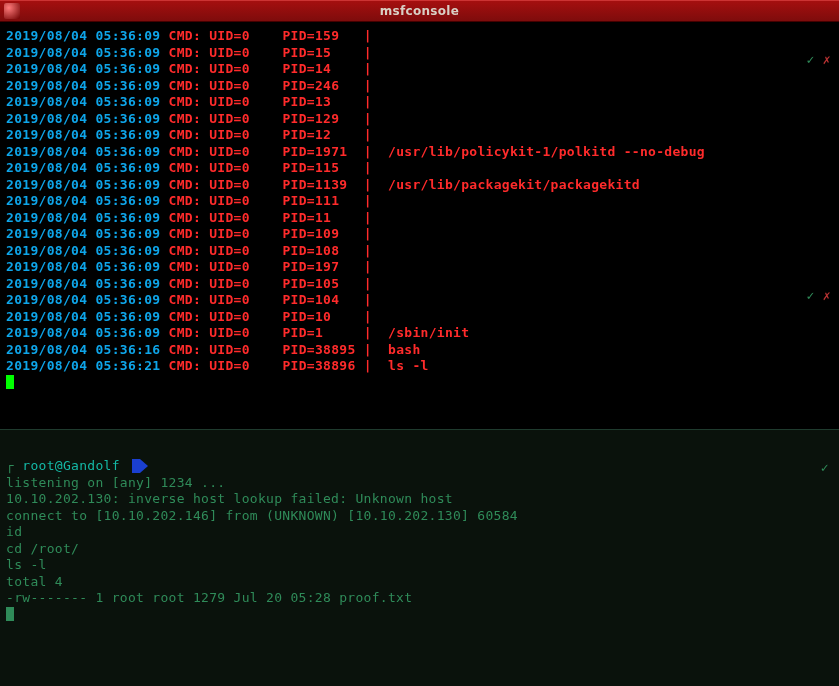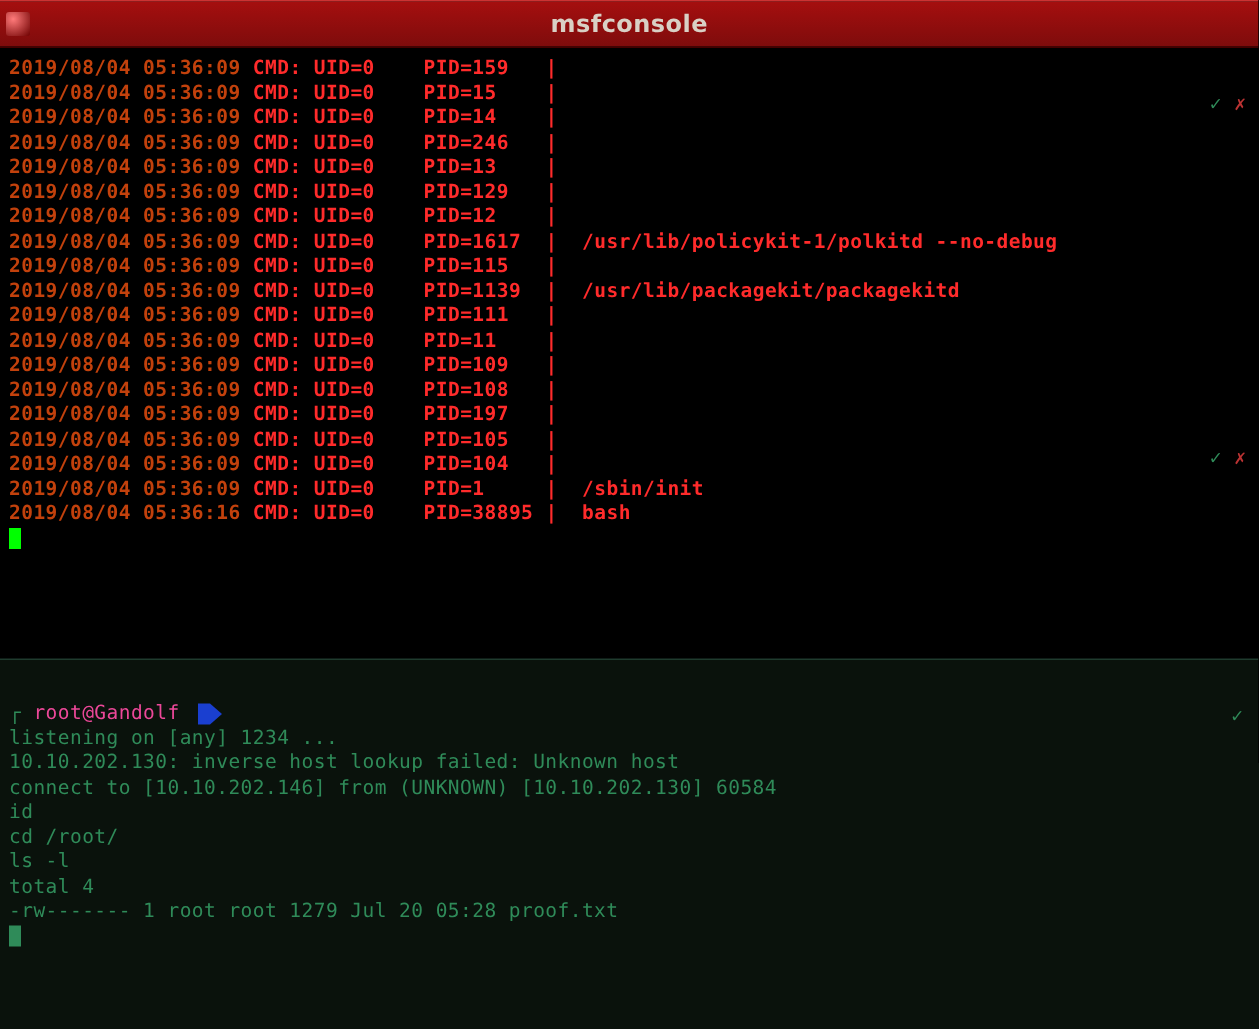--- a/index.html
+++ b/index.html
@@ -7,62 +7,62 @@
   body {
     font-family: "DejaVu Sans Mono","Menlo","Consolas",monospace;
     font-size: 13px;
     line-height: 16.5px;
     letter-spacing: 0.3px;
     cursor: text;
   }
 
   
   .titlebar {
-    height: 32px;
+    height: 22px;
     background: linear-gradient(#a50f0f,#7e0c0c);
     display: flex;
     align-items: center;
     position: relative;
     color: #d9d0c5;
     font-family: "DejaVu Sans","Segoe UI",sans-serif;
-    font-size: 16px;
+    font-size: 12px;
     border-top: 1px solid #c33;
     border-bottom: 1px solid #400;
   }
   .titlebar .title { position:absolute; left:0; right:0; text-align:center; font-weight:bold; }
   .appicon {
     width: 16px; height:16px; margin-left:4px;
     background: radial-gradient(circle at 30% 30%,#ff7a7a,#6e0000);
     border-radius: 2px;
   }
 
   .workspace { display:flex; flex-direction:column; height:664px; background:#000; }
 
   .pane { position:relative; background:#000; overflow:hidden; }
   .pane.top { height: 408px; border-bottom:1px solid #1f3b2e; padding:6px 6px 4px 6px; }
   .pane.bottom { flex:1; padding: 28px 6px 4px 6px; background:#0a120c; }
 
   .row { white-space: pre; }
-  .g  { color:#c2410c; font-weight:bold; }     
+  .g  { color:#0ea5e9; font-weight:bold; }     
   .r  { color:#ff2b2b; font-weight:bold; }     
   .dg { color:#2f8b59; }
   .cursor, .cursor2 {
     display:inline-block; width:8px; height:14px; background:#00ff00; vertical-align:-2px;
   }
   .cursor2 { background:#2f8b59; }
 
   .marks { position:absolute; right:8px; width:30px; text-align:right; font-size:13px; }
   .marks .ok { color:#2f8b59; }
   .marks .x  { color:#b33; }
   .marks.m1 { top:30px; }
   .marks.m2 { top:266px; }
 
   .promptline { white-space:pre; display:flex; align-items:center; }
   .branch { color:#2f8b59; }
-  .userhost { color:#ec4899; }
+  .userhost { color:#14b8a6; }
   .arrowbg {
     display:inline-block;
     background:#1a3fd0;
     height:14px;
     padding: 0 6px 0 2px;
     position:relative;
     margin-left:4px;
   }
   .arrowbg::after{
     content:"";
@@ -92,32 +92,34 @@
       <span class="ok">✓</span>&nbsp;<span class="x">✗</span>
     </div>
     <div id="toprows">
         <div class="row"><span class="g">2019/08/04 05:36:09</span> <span class="r">CMD:</span> <span class="r">UID=0</span>    <span class="r">PID=159  </span> <span class="r">|</span><span class="r"></span></div>
         <div class="row"><span class="g">2019/08/04 05:36:09</span> <span class="r">CMD:</span> <span class="r">UID=0</span>    <span class="r">PID=15   </span> <span class="r">|</span><span class="r"></span></div>
         <div class="row"><span class="g">2019/08/04 05:36:09</span> <span class="r">CMD:</span> <span class="r">UID=0</span>    <span class="r">PID=14   </span> <span class="r">|</span><span class="r"></span></div>
         <div class="row"><span class="g">2019/08/04 05:36:09</span> <span class="r">CMD:</span> <span class="r">UID=0</span>    <span class="r">PID=246  </span> <span class="r">|</span><span class="r"></span></div>
         <div class="row"><span class="g">2019/08/04 05:36:09</span> <span class="r">CMD:</span> <span class="r">UID=0</span>    <span class="r">PID=13   </span> <span class="r">|</span><span class="r"></span></div>
         <div class="row"><span class="g">2019/08/04 05:36:09</span> <span class="r">CMD:</span> <span class="r">UID=0</span>    <span class="r">PID=129  </span> <span class="r">|</span><span class="r"></span></div>
         <div class="row"><span class="g">2019/08/04 05:36:09</span> <span class="r">CMD:</span> <span class="r">UID=0</span>    <span class="r">PID=12   </span> <span class="r">|</span><span class="r"></span></div>
-        <div class="row"><span class="g">2019/08/04 05:36:09</span> <span class="r">CMD:</span> <span class="r">UID=0</span>    <span class="r">PID=1617 </span> <span class="r">|</span><span class="r">  /usr/lib/policykit-1/polkitd --no-debug</span></div>
+        <div class="row"><span class="g">2019/08/04 05:36:09</span> <span class="r">CMD:</span> <span class="r">UID=0</span>    <span class="r">PID=1971 </span> <span class="r">|</span><span class="r">  /usr/lib/policykit-1/polkitd --no-debug</span></div>
         <div class="row"><span class="g">2019/08/04 05:36:09</span> <span class="r">CMD:</span> <span class="r">UID=0</span>    <span class="r">PID=115  </span> <span class="r">|</span><span class="r"></span></div>
         <div class="row"><span class="g">2019/08/04 05:36:09</span> <span class="r">CMD:</span> <span class="r">UID=0</span>    <span class="r">PID=1139 </span> <span class="r">|</span><span class="r">  /usr/lib/packagekit/packagekitd</span></div>
         <div class="row"><span class="g">2019/08/04 05:36:09</span> <span class="r">CMD:</span> <span class="r">UID=0</span>    <span class="r">PID=111  </span> <span class="r">|</span><span class="r"></span></div>
         <div class="row"><span class="g">2019/08/04 05:36:09</span> <span class="r">CMD:</span> <span class="r">UID=0</span>    <span class="r">PID=11   </span> <span class="r">|</span><span class="r"></span></div>
         <div class="row"><span class="g">2019/08/04 05:36:09</span> <span class="r">CMD:</span> <span class="r">UID=0</span>    <span class="r">PID=109  </span> <span class="r">|</span><span class="r"></span></div>
         <div class="row"><span class="g">2019/08/04 05:36:09</span> <span class="r">CMD:</span> <span class="r">UID=0</span>    <span class="r">PID=108  </span> <span class="r">|</span><span class="r"></span></div>
         <div class="row"><span class="g">2019/08/04 05:36:09</span> <span class="r">CMD:</span> <span class="r">UID=0</span>    <span class="r">PID=197  </span> <span class="r">|</span><span class="r"></span></div>
         <div class="row"><span class="g">2019/08/04 05:36:09</span> <span class="r">CMD:</span> <span class="r">UID=0</span>    <span class="r">PID=105  </span> <span class="r">|</span><span class="r"></span></div>
         <div class="row"><span class="g">2019/08/04 05:36:09</span> <span class="r">CMD:</span> <span class="r">UID=0</span>    <span class="r">PID=104  </span> <span class="r">|</span><span class="r"></span></div>
+        <div class="row"><span class="g">2019/08/04 05:36:09</span> <span class="r">CMD:</span> <span class="r">UID=0</span>    <span class="r">PID=10   </span> <span class="r">|</span><span class="r"></span></div>
         <div class="row"><span class="g">2019/08/04 05:36:09</span> <span class="r">CMD:</span> <span class="r">UID=0</span>    <span class="r">PID=1    </span> <span class="r">|</span><span class="r">  /sbin/init</span></div>
         <div class="row"><span class="g">2019/08/04 05:36:16</span> <span class="r">CMD:</span> <span class="r">UID=0</span>    <span class="r">PID=38895</span> <span class="r">|</span><span class="r">  bash</span></div>
+        <div class="row"><span class="g">2019/08/04 05:36:21</span> <span class="r">CMD:</span> <span class="r">UID=0</span>    <span class="r">PID=38896</span> <span class="r">|</span><span class="r">  ls -l</span></div>
       </div>
     <div class="row"><span class="cursor"></span></div>
   </div>
 
   <div class="pane bottom">
     <div class="bottom-ok"><span>✓</span></div>
 
     <div class="promptline">
       <span class="branch">┌</span>
       <span class="userhost"> root@Gandolf </span>

